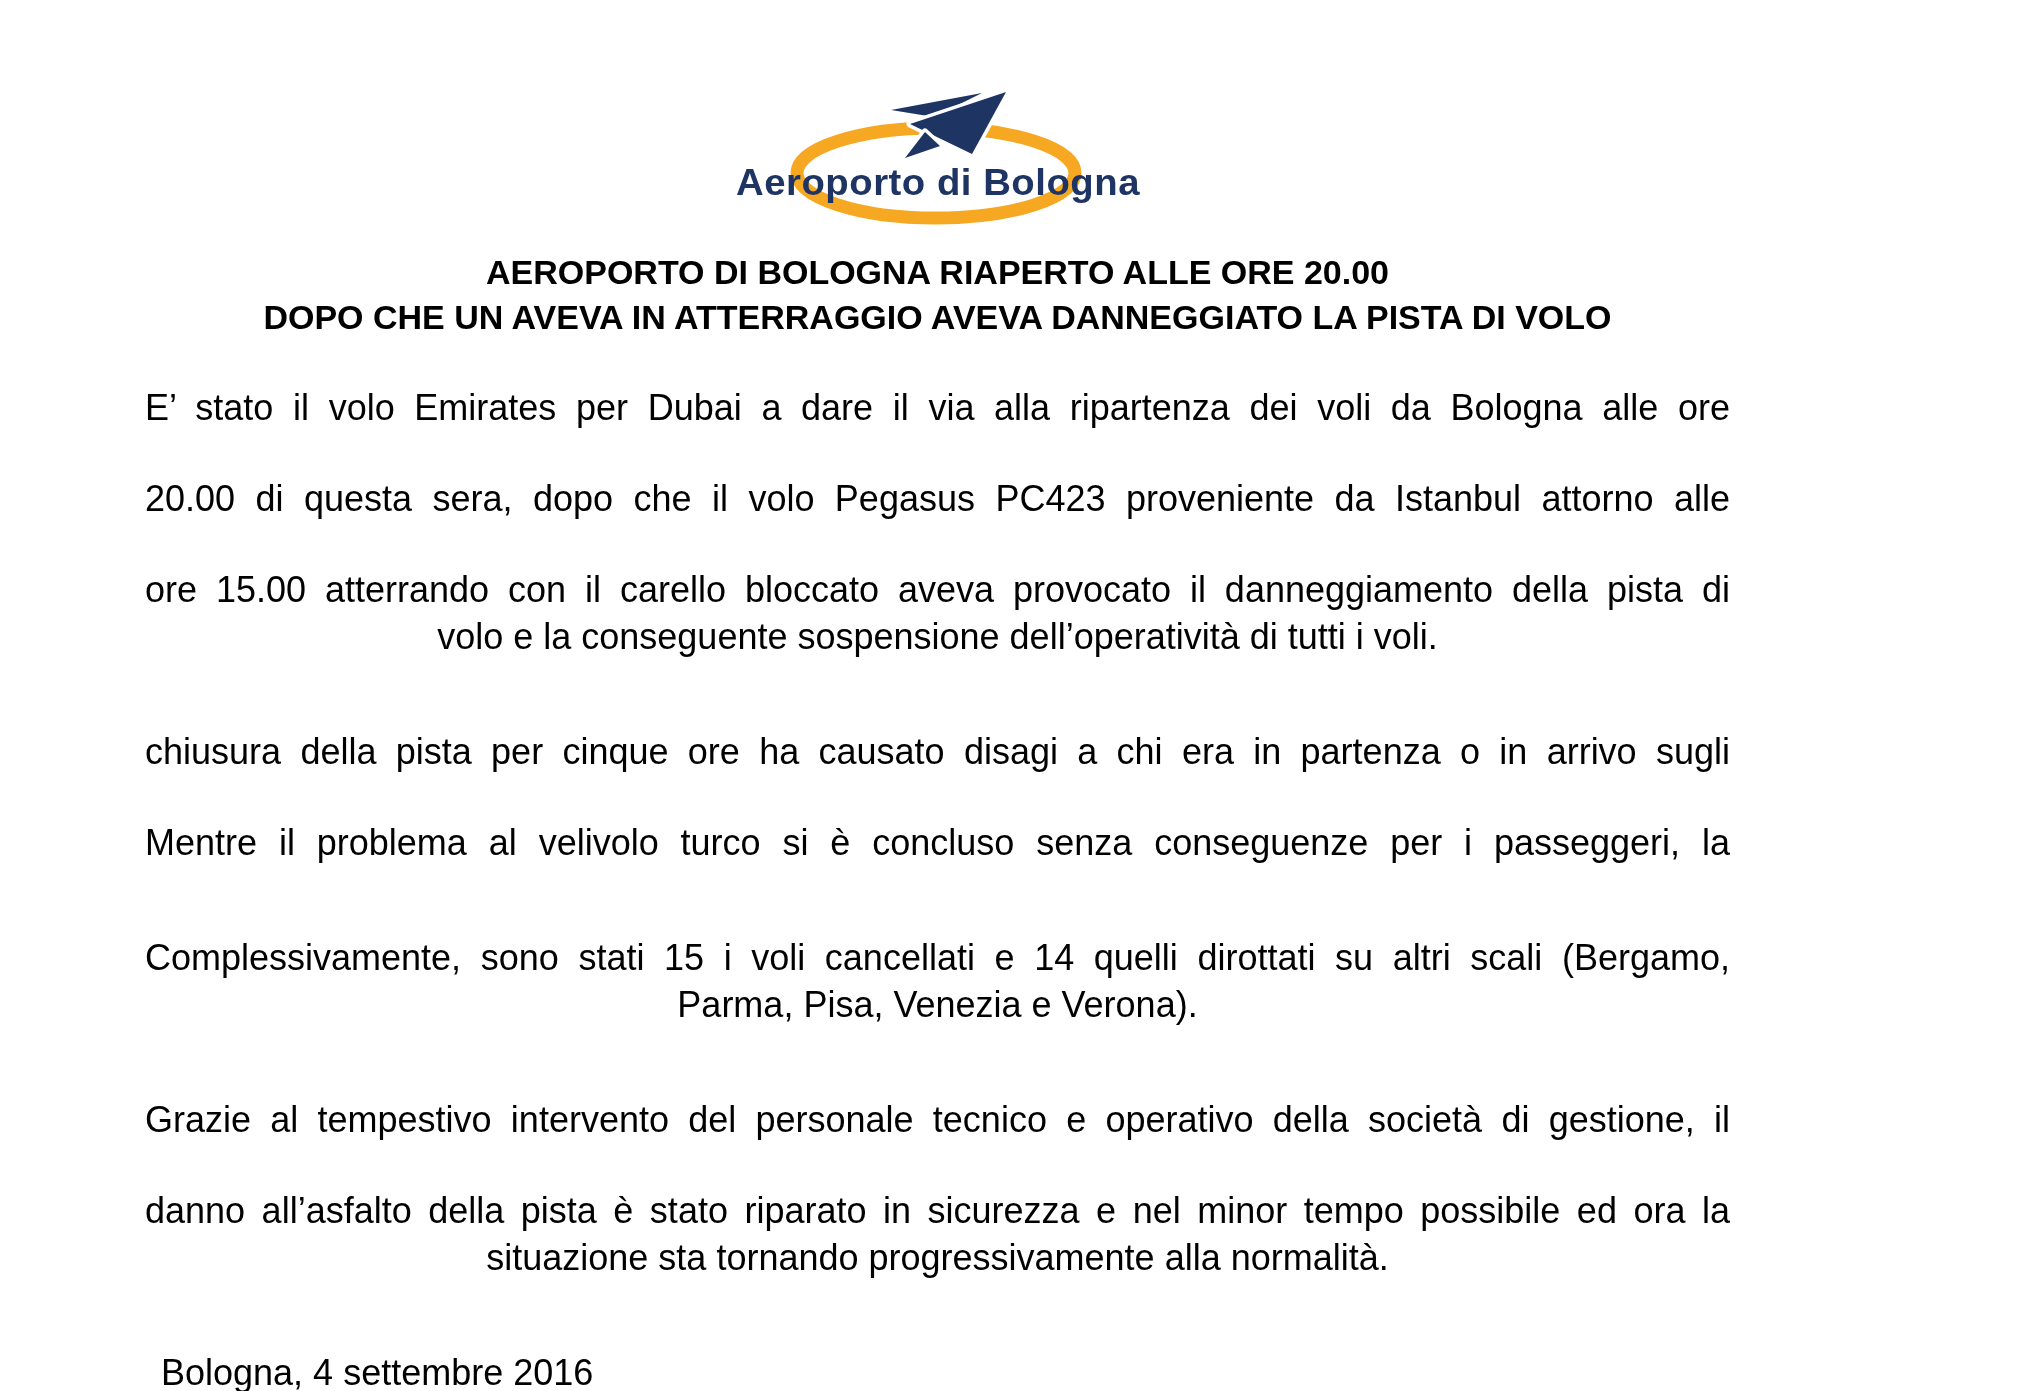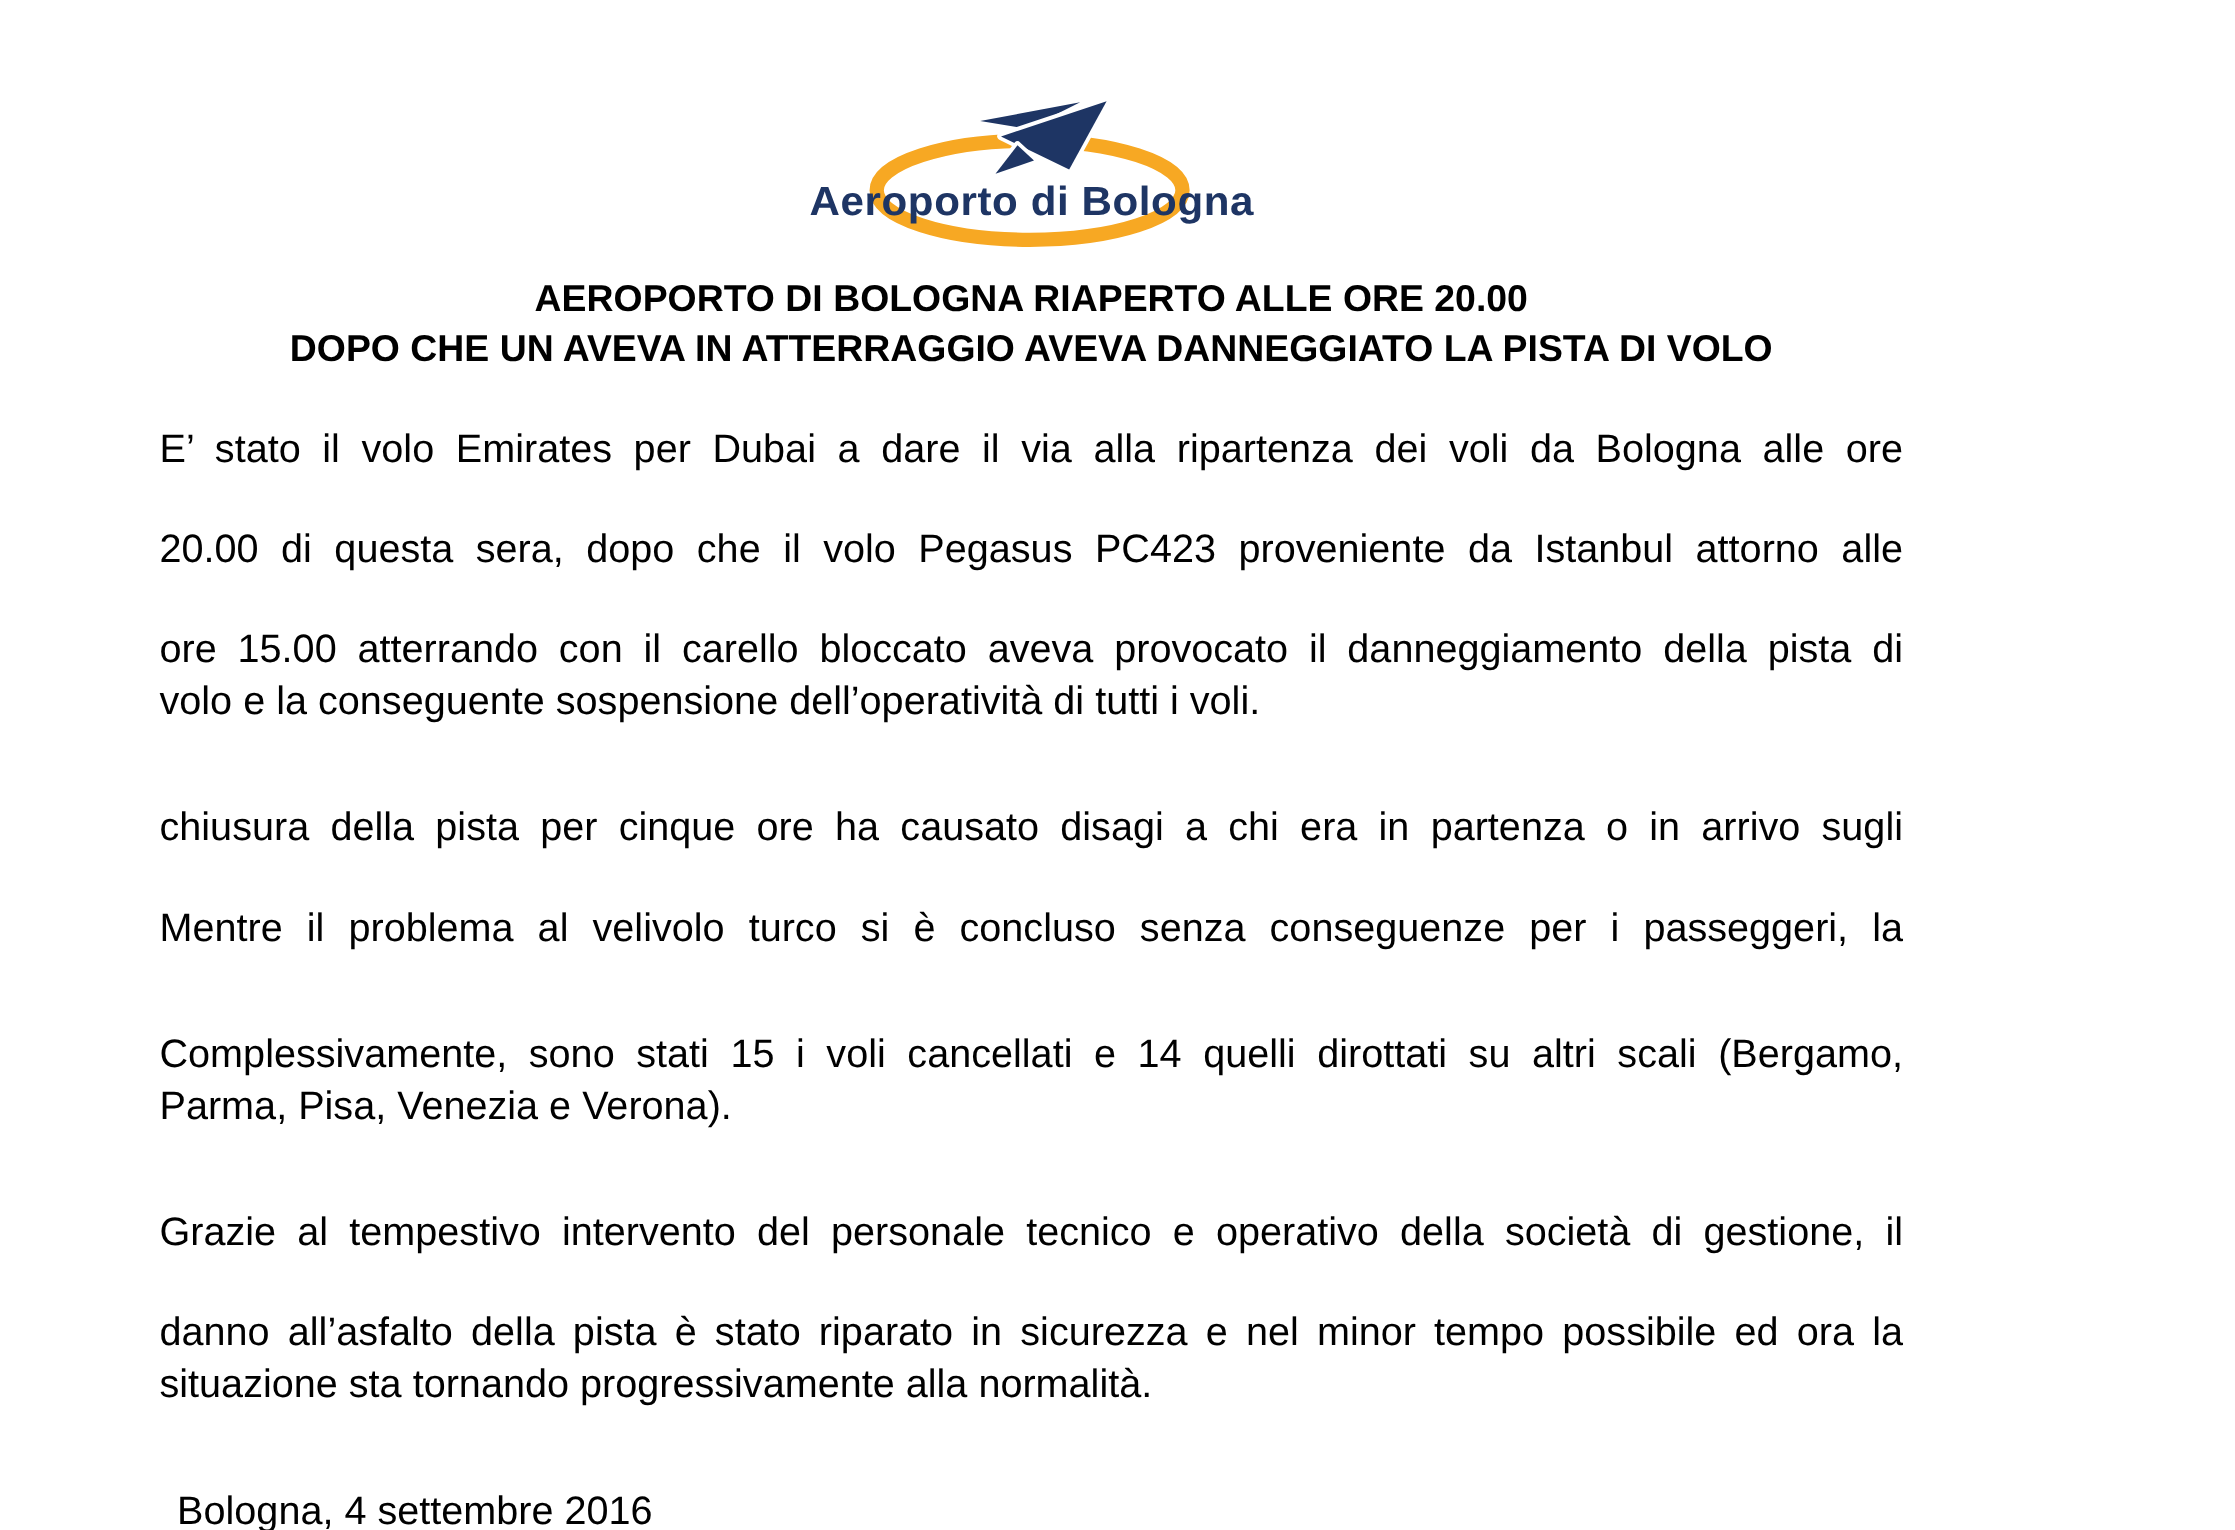--- a/index.html
+++ b/index.html
@@ -36,21 +36,21 @@
     line-height: 45px;
     font-weight: bold;
     text-align: center;
   }
   h1.title .title-line { display: block; }
   .body-text {
     font-size: 36px;
     line-height: 47px;
   }
   .paragraph { margin: 0 0 68px 0; }
-  .line { text-align: left; }
+  .line { text-align: center; }
   .line.fill {
     text-align: justify;
     text-align-last: justify;
     margin-top: 44px;
   }
   .date-line {
     margin: 16px;
     font-size: 36px;
     line-height: 47px;
   }

